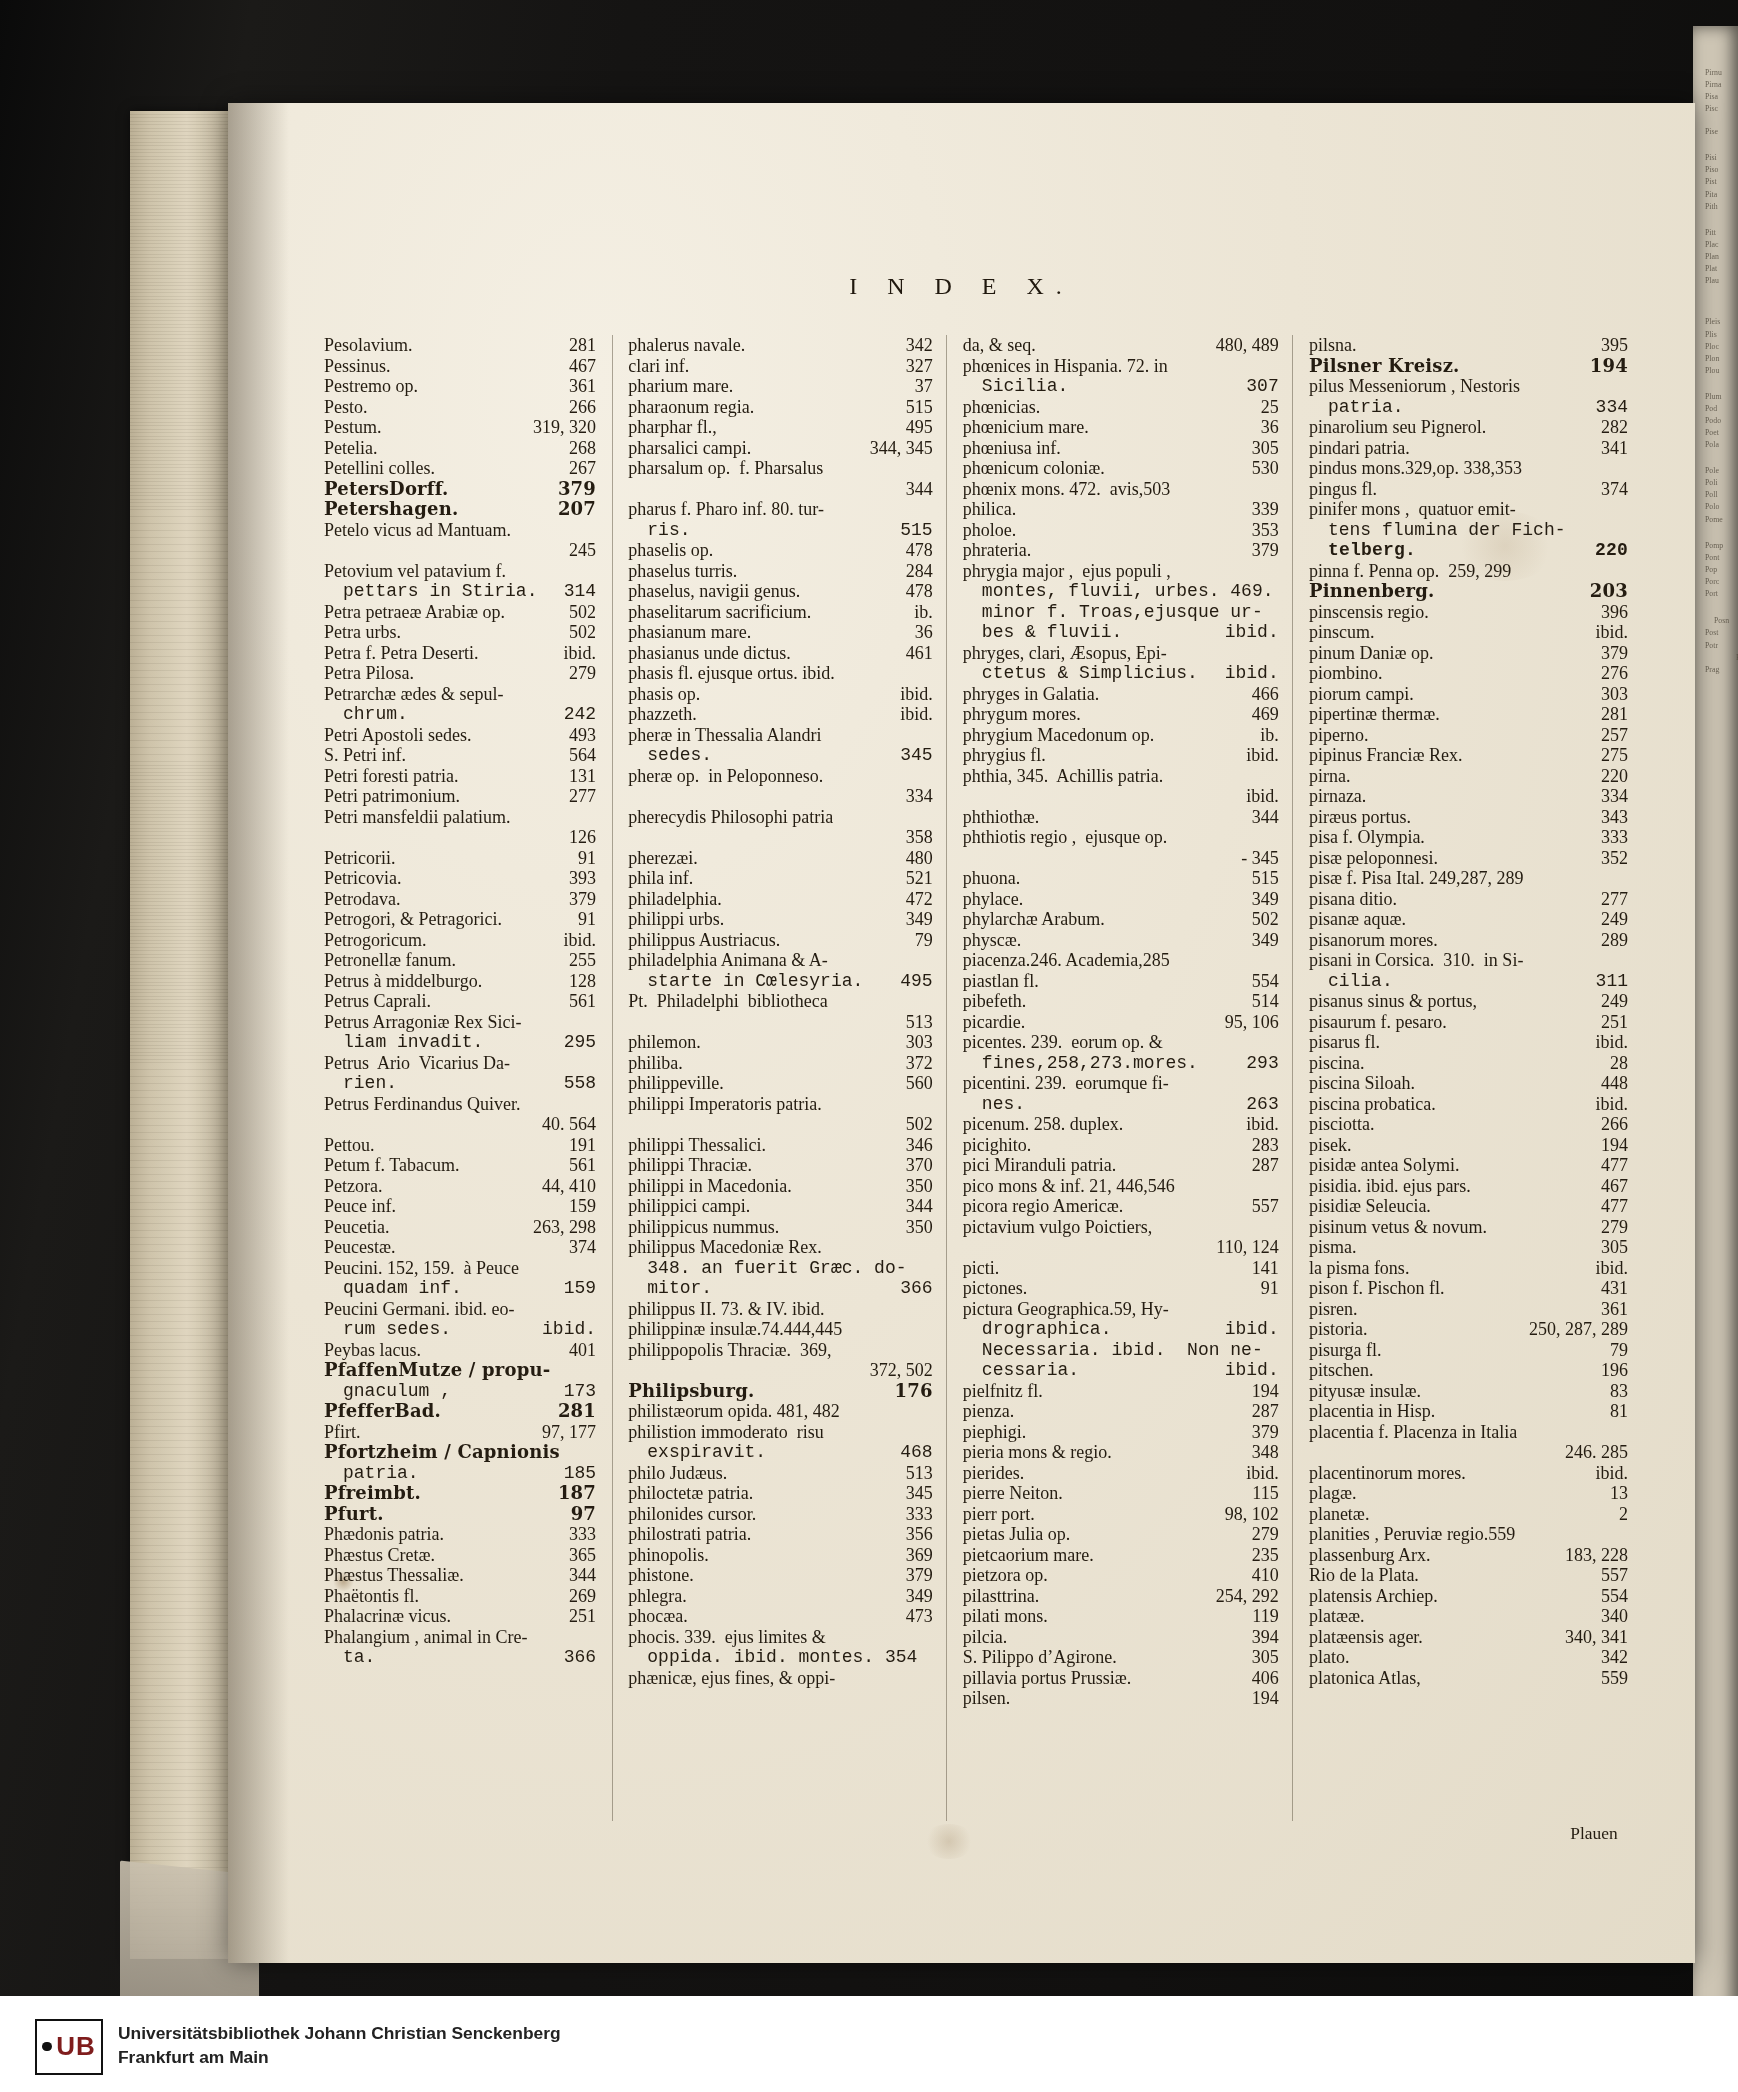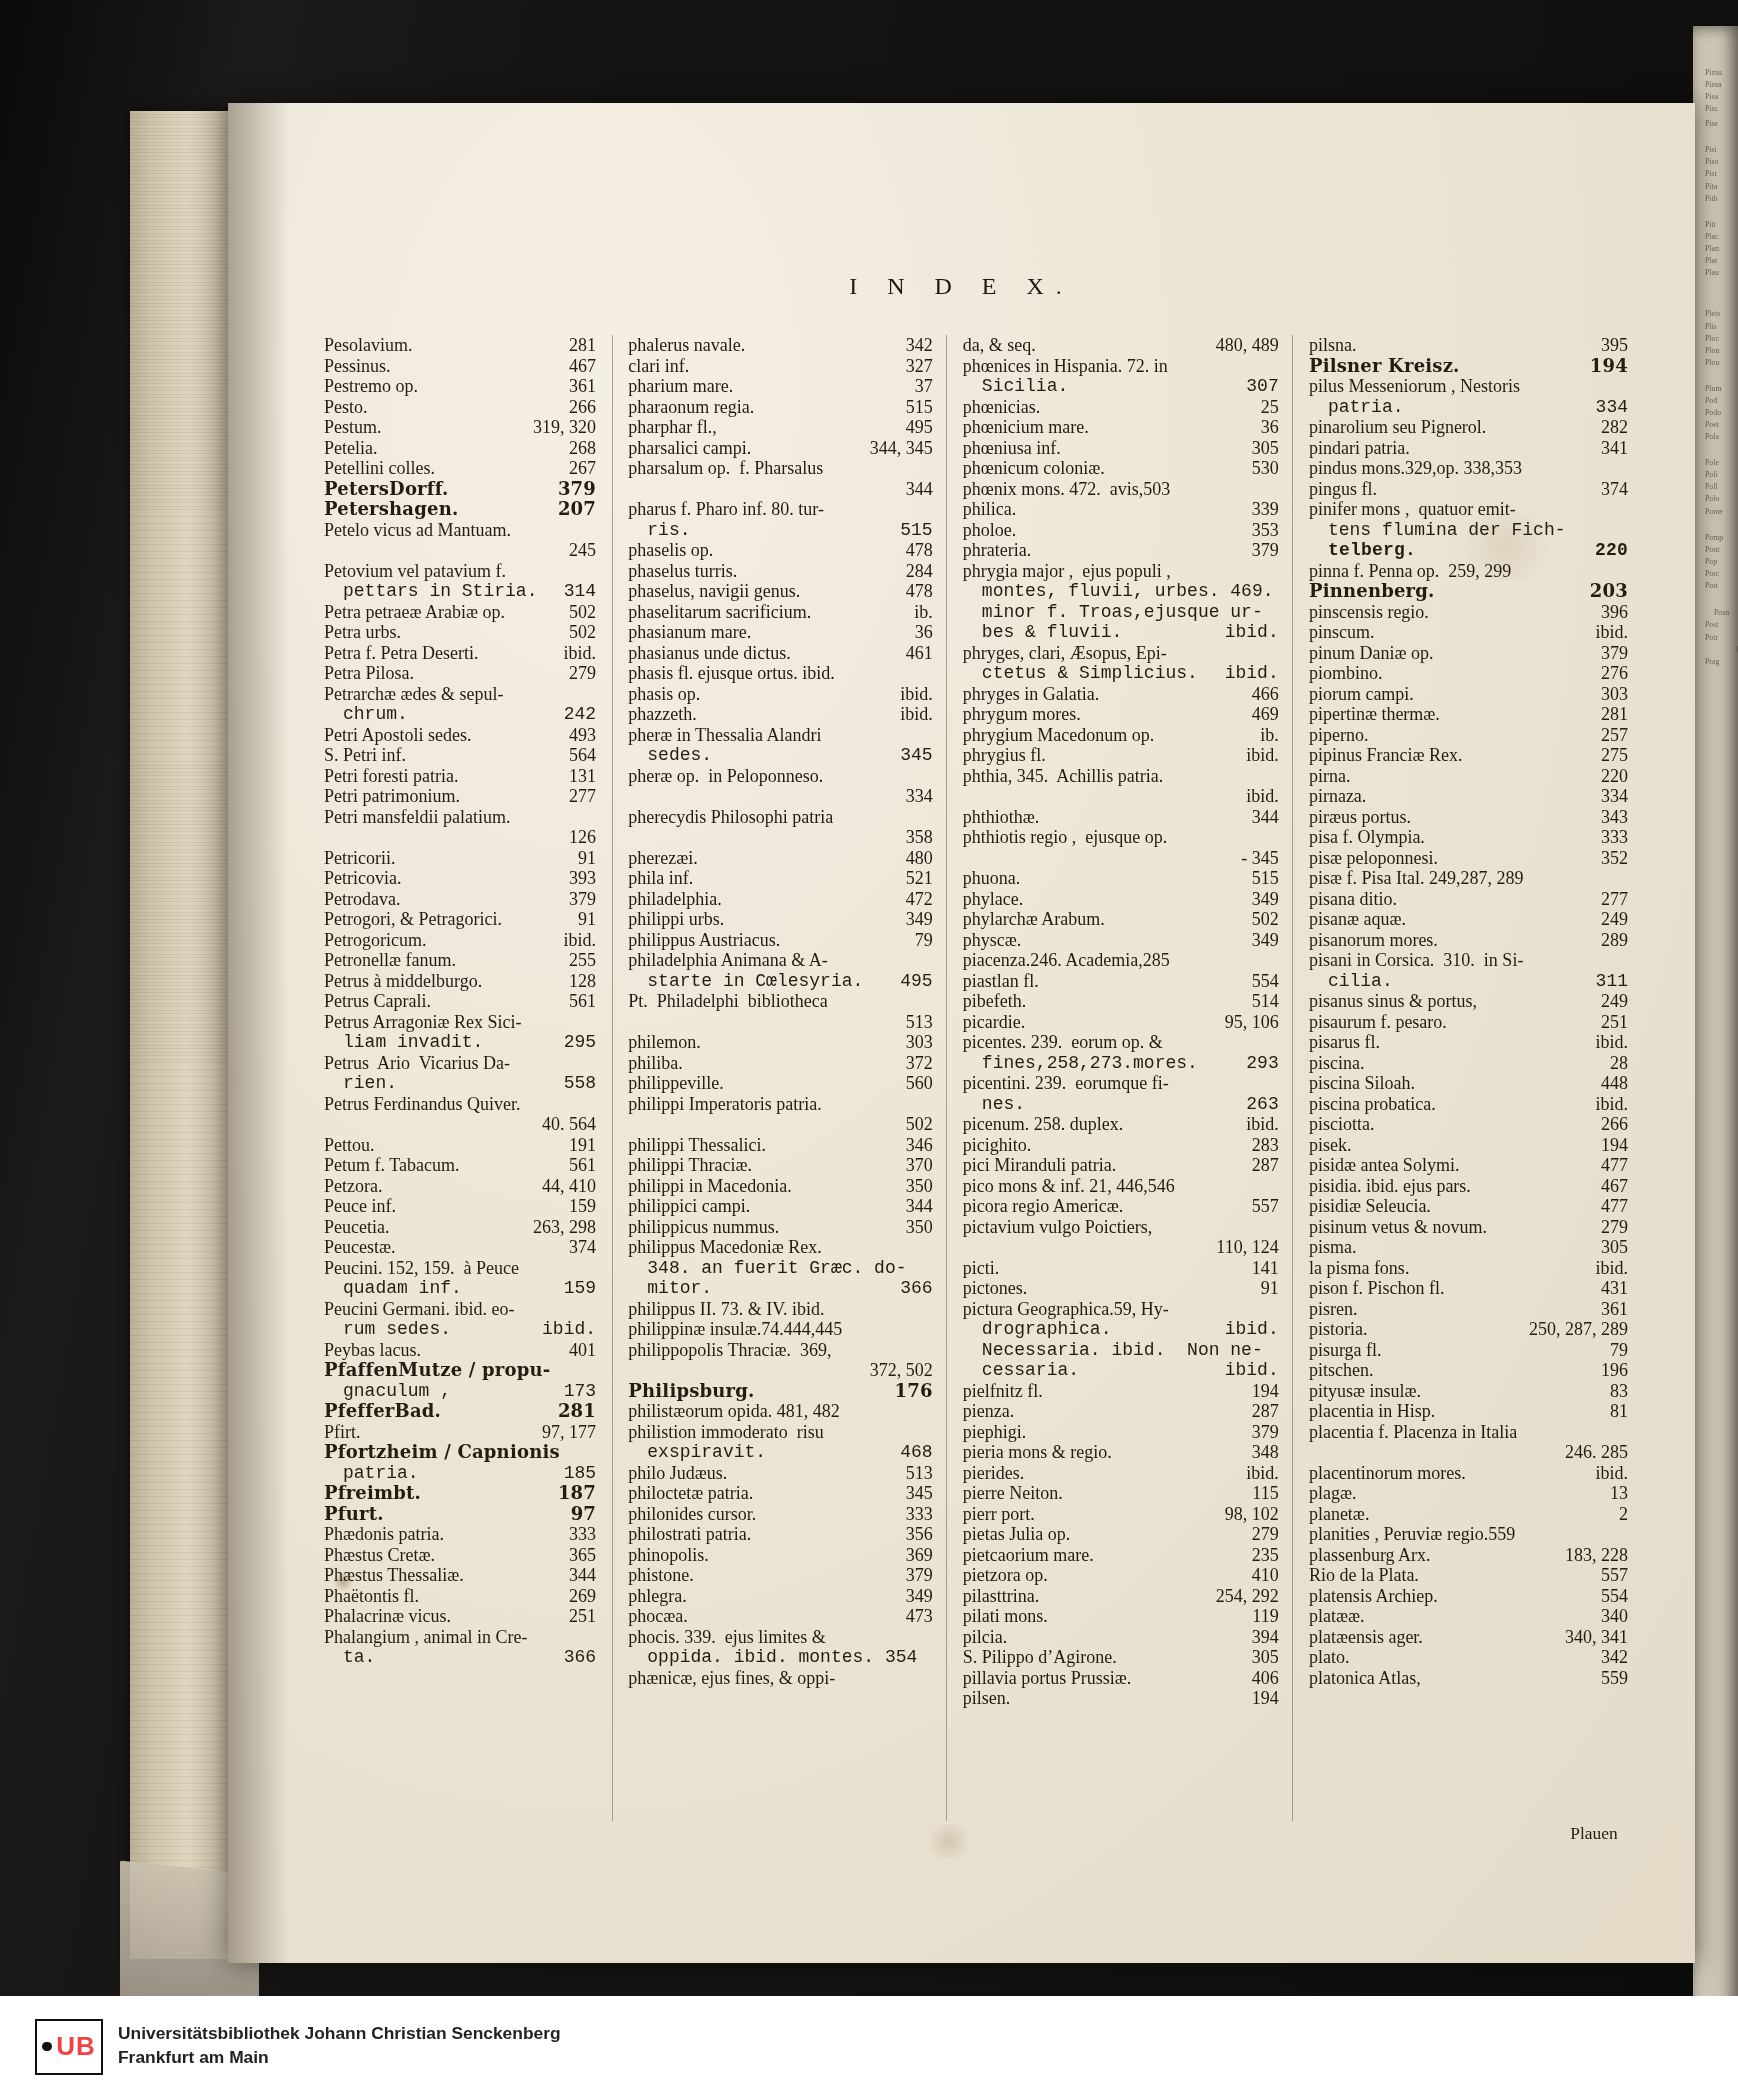--- a/index.html
+++ b/index.html
@@ -57,42 +57,42 @@
   .e .p{flex:0 0 auto;padding-left:5.2px;}
   .e.cont{display:block;text-align:right;}
   .e.ind{padding-left:19px;font-family:Liberation Mono, monospace;}
   .fr{font-family:"DejaVu Serif",serif;font-weight:700;font-size:18px;letter-spacing:0.2px;}
   .catch{position:absolute;right:10.4px;bottom:-22.6px;font-size:17.4px;}
 
   
   .footer{position:absolute;left:0;bottom:0;width:1738px;height:97px;background:#ffffff;}
   .ub-logo{position:absolute;left:35px;top:22.6px;width:64px;height:52px;border:2.6px solid #111;
     display:flex;align-items:center;justify-content:center;font-family:"Liberation Sans",sans-serif;
-    font-weight:700;font-size:26px;color:#ef4444;letter-spacing:0.9px;}
+    font-weight:700;font-size:26px;color:#7f1d1d;letter-spacing:0.9px;}
   .ub-logo .dot{width:9.6px;height:9.6px;border-radius:50%;background:#111;margin-right:4.3px;}
   .ub-text{position:absolute;left:118px;top:26px;font-family:"Liberation Sans",sans-serif;
     font-size:17.4px;line-height:23.5px;color:#222;font-weight:bold;}
 </style>
 </head>
 <body>
 
 <div class="backdrop">
   <div class="backdrop-grad"></div>
 </div>
 
 <div class="fore-edge"></div>
 <div class="cover-bottom"></div>
 
 <div class="next-page"></div>
 <div class="next-page-inner" id="sliver">
     <div style="margin-top: 15.6px;">Pirnu</div>
     <div style="margin-top: 1.7px;">Pirna</div>
     <div style="margin-top: 1.7px;">Pisa</div>
     <div style="margin-top: 1.7px;">Pisc</div>
-    <div style="margin-top: 5px;">Pise</div>
+    <div style="margin-top: 13px;">Pise</div>
     <div style="margin-top: 15.6px;">Pisi</div>
     <div style="margin-top: 1.7px;">Piso</div>
     <div style="margin-top: 1.7px;">Pist</div>
     <div style="margin-top: 1.7px;">Pita</div>
     <div style="margin-top: 1.7px;">Pith</div>
     <div style="margin-top: 15.6px;">Pitt</div>
     <div style="margin-top: 1.7px;">Plac</div>
     <div style="margin-top: 1.7px;">Plan</div>
     <div style="margin-top: 1.7px;">Plat</div>
     <div style="margin-top: 1.7px;">Plau</div>

